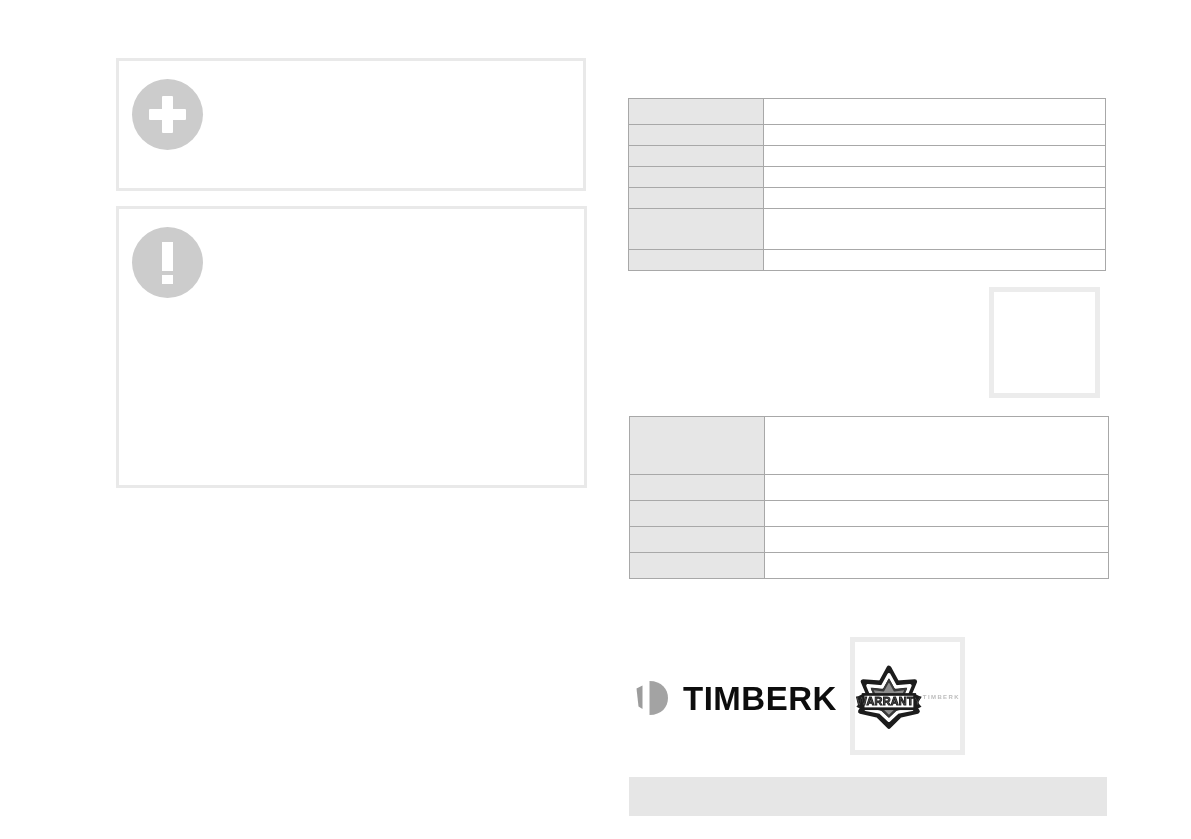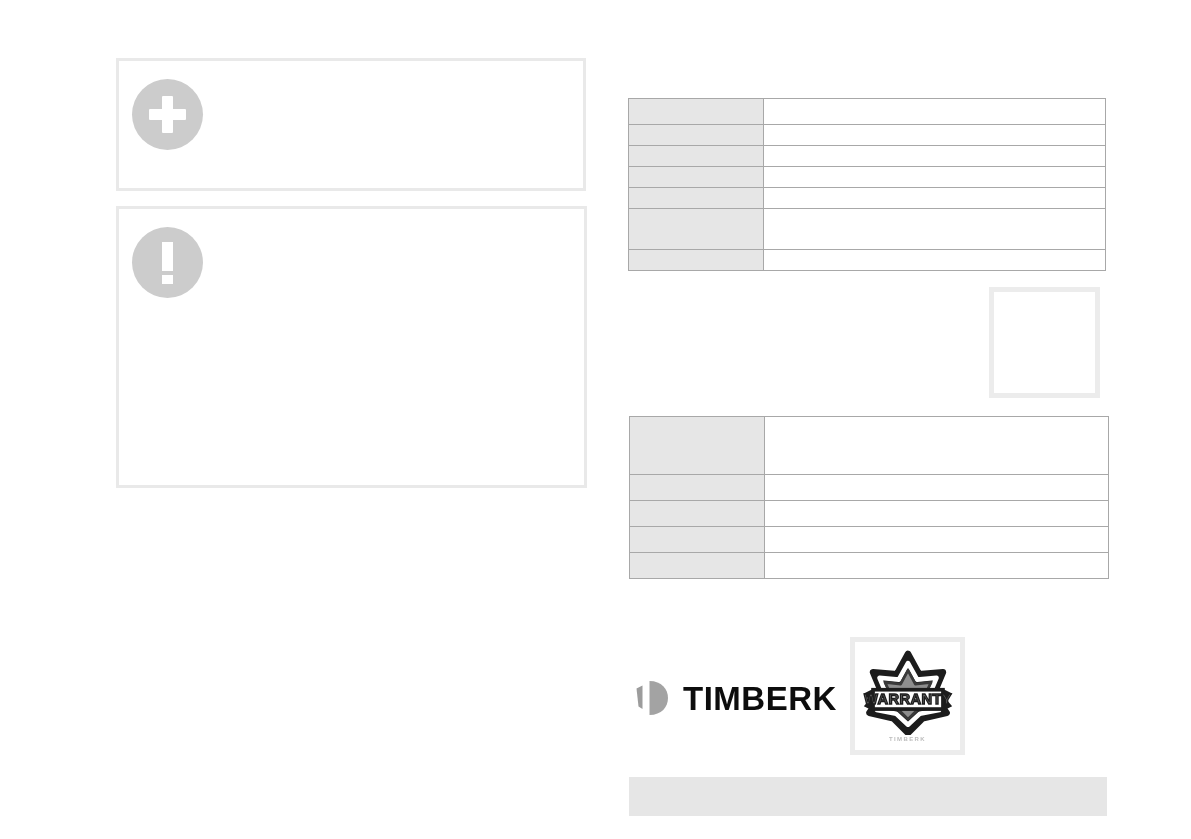--- a/index.html
+++ b/index.html
@@ -183,21 +183,21 @@
   #warranty-badge {
     position: absolute;
     box-sizing: border-box;
     left: 222px;
     top: 0px;
     width: 115px;
     height: 118px;
     background: #ffffff;
     border: 5px solid #ececec;
     display: flex;
-    flex-direction: column;
+    flex-direction: row;
     align-items: center;
     justify-content: center;
   }
   #warranty-badge svg { display: block; }
   #warranty-badge .badge-caption {
     font-size: 6px;
     letter-spacing: 1.4px;
     color: #bdbdbd;
     font-weight: 700;
     margin-top: 1px;

